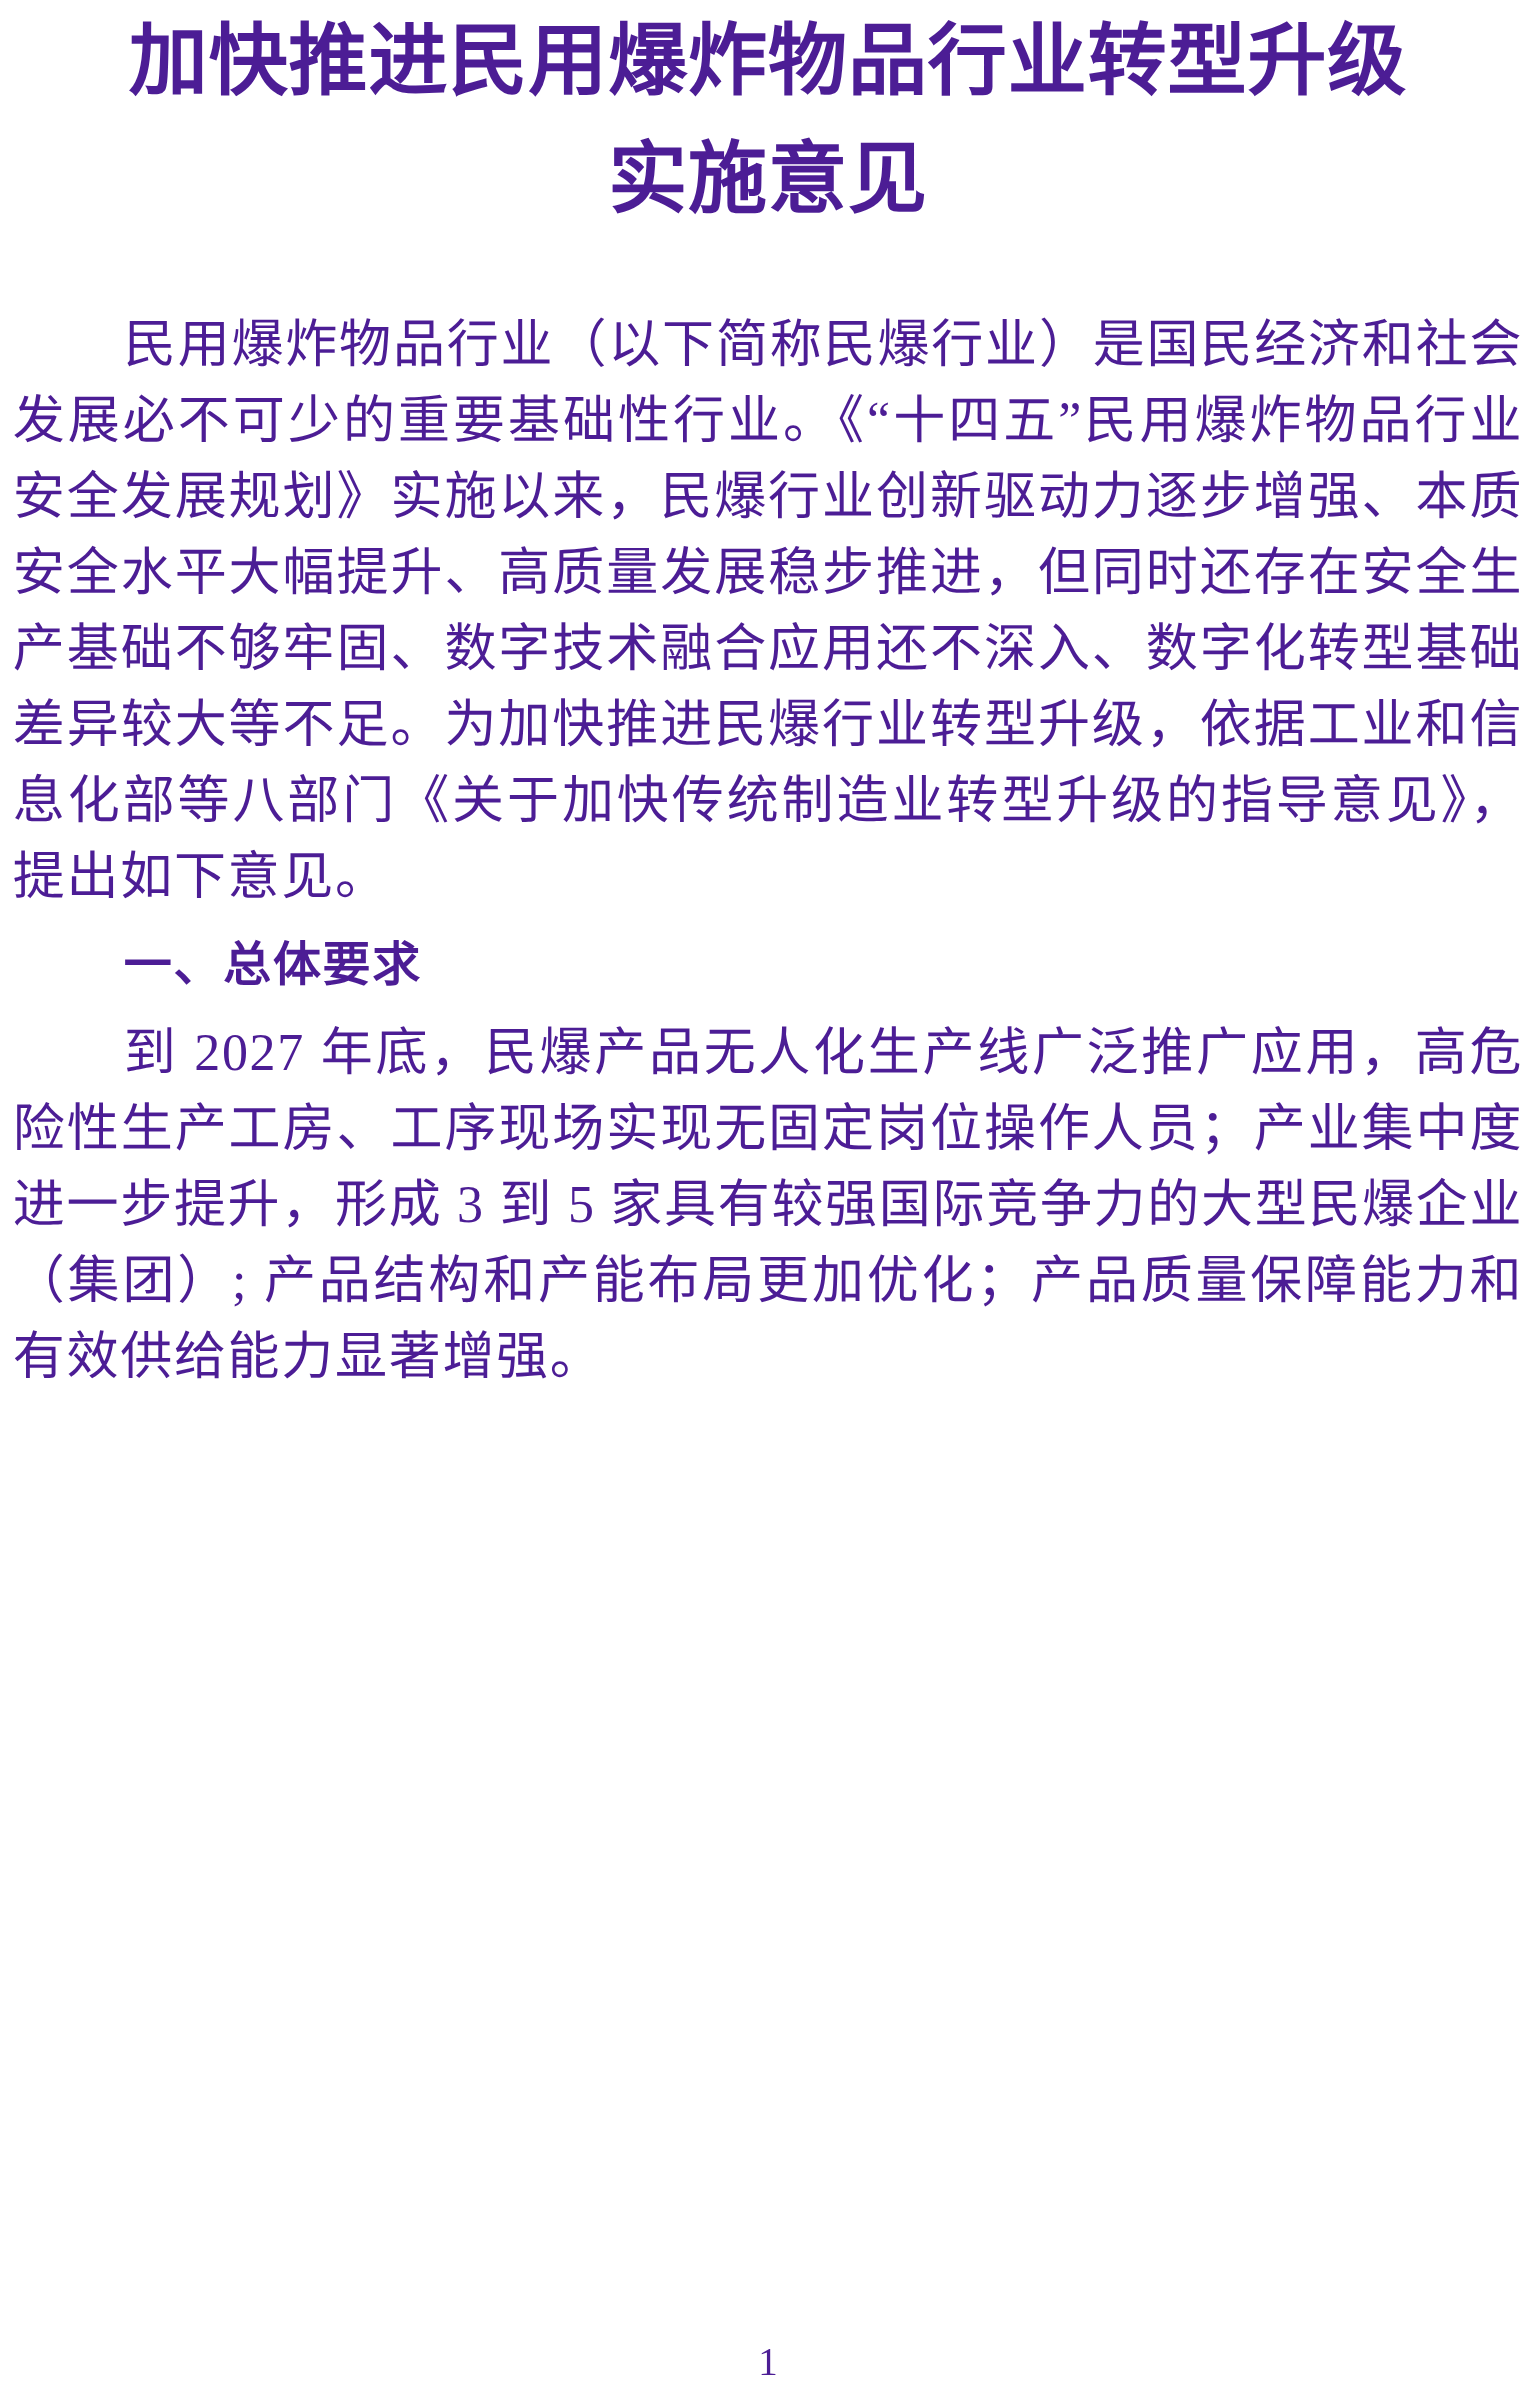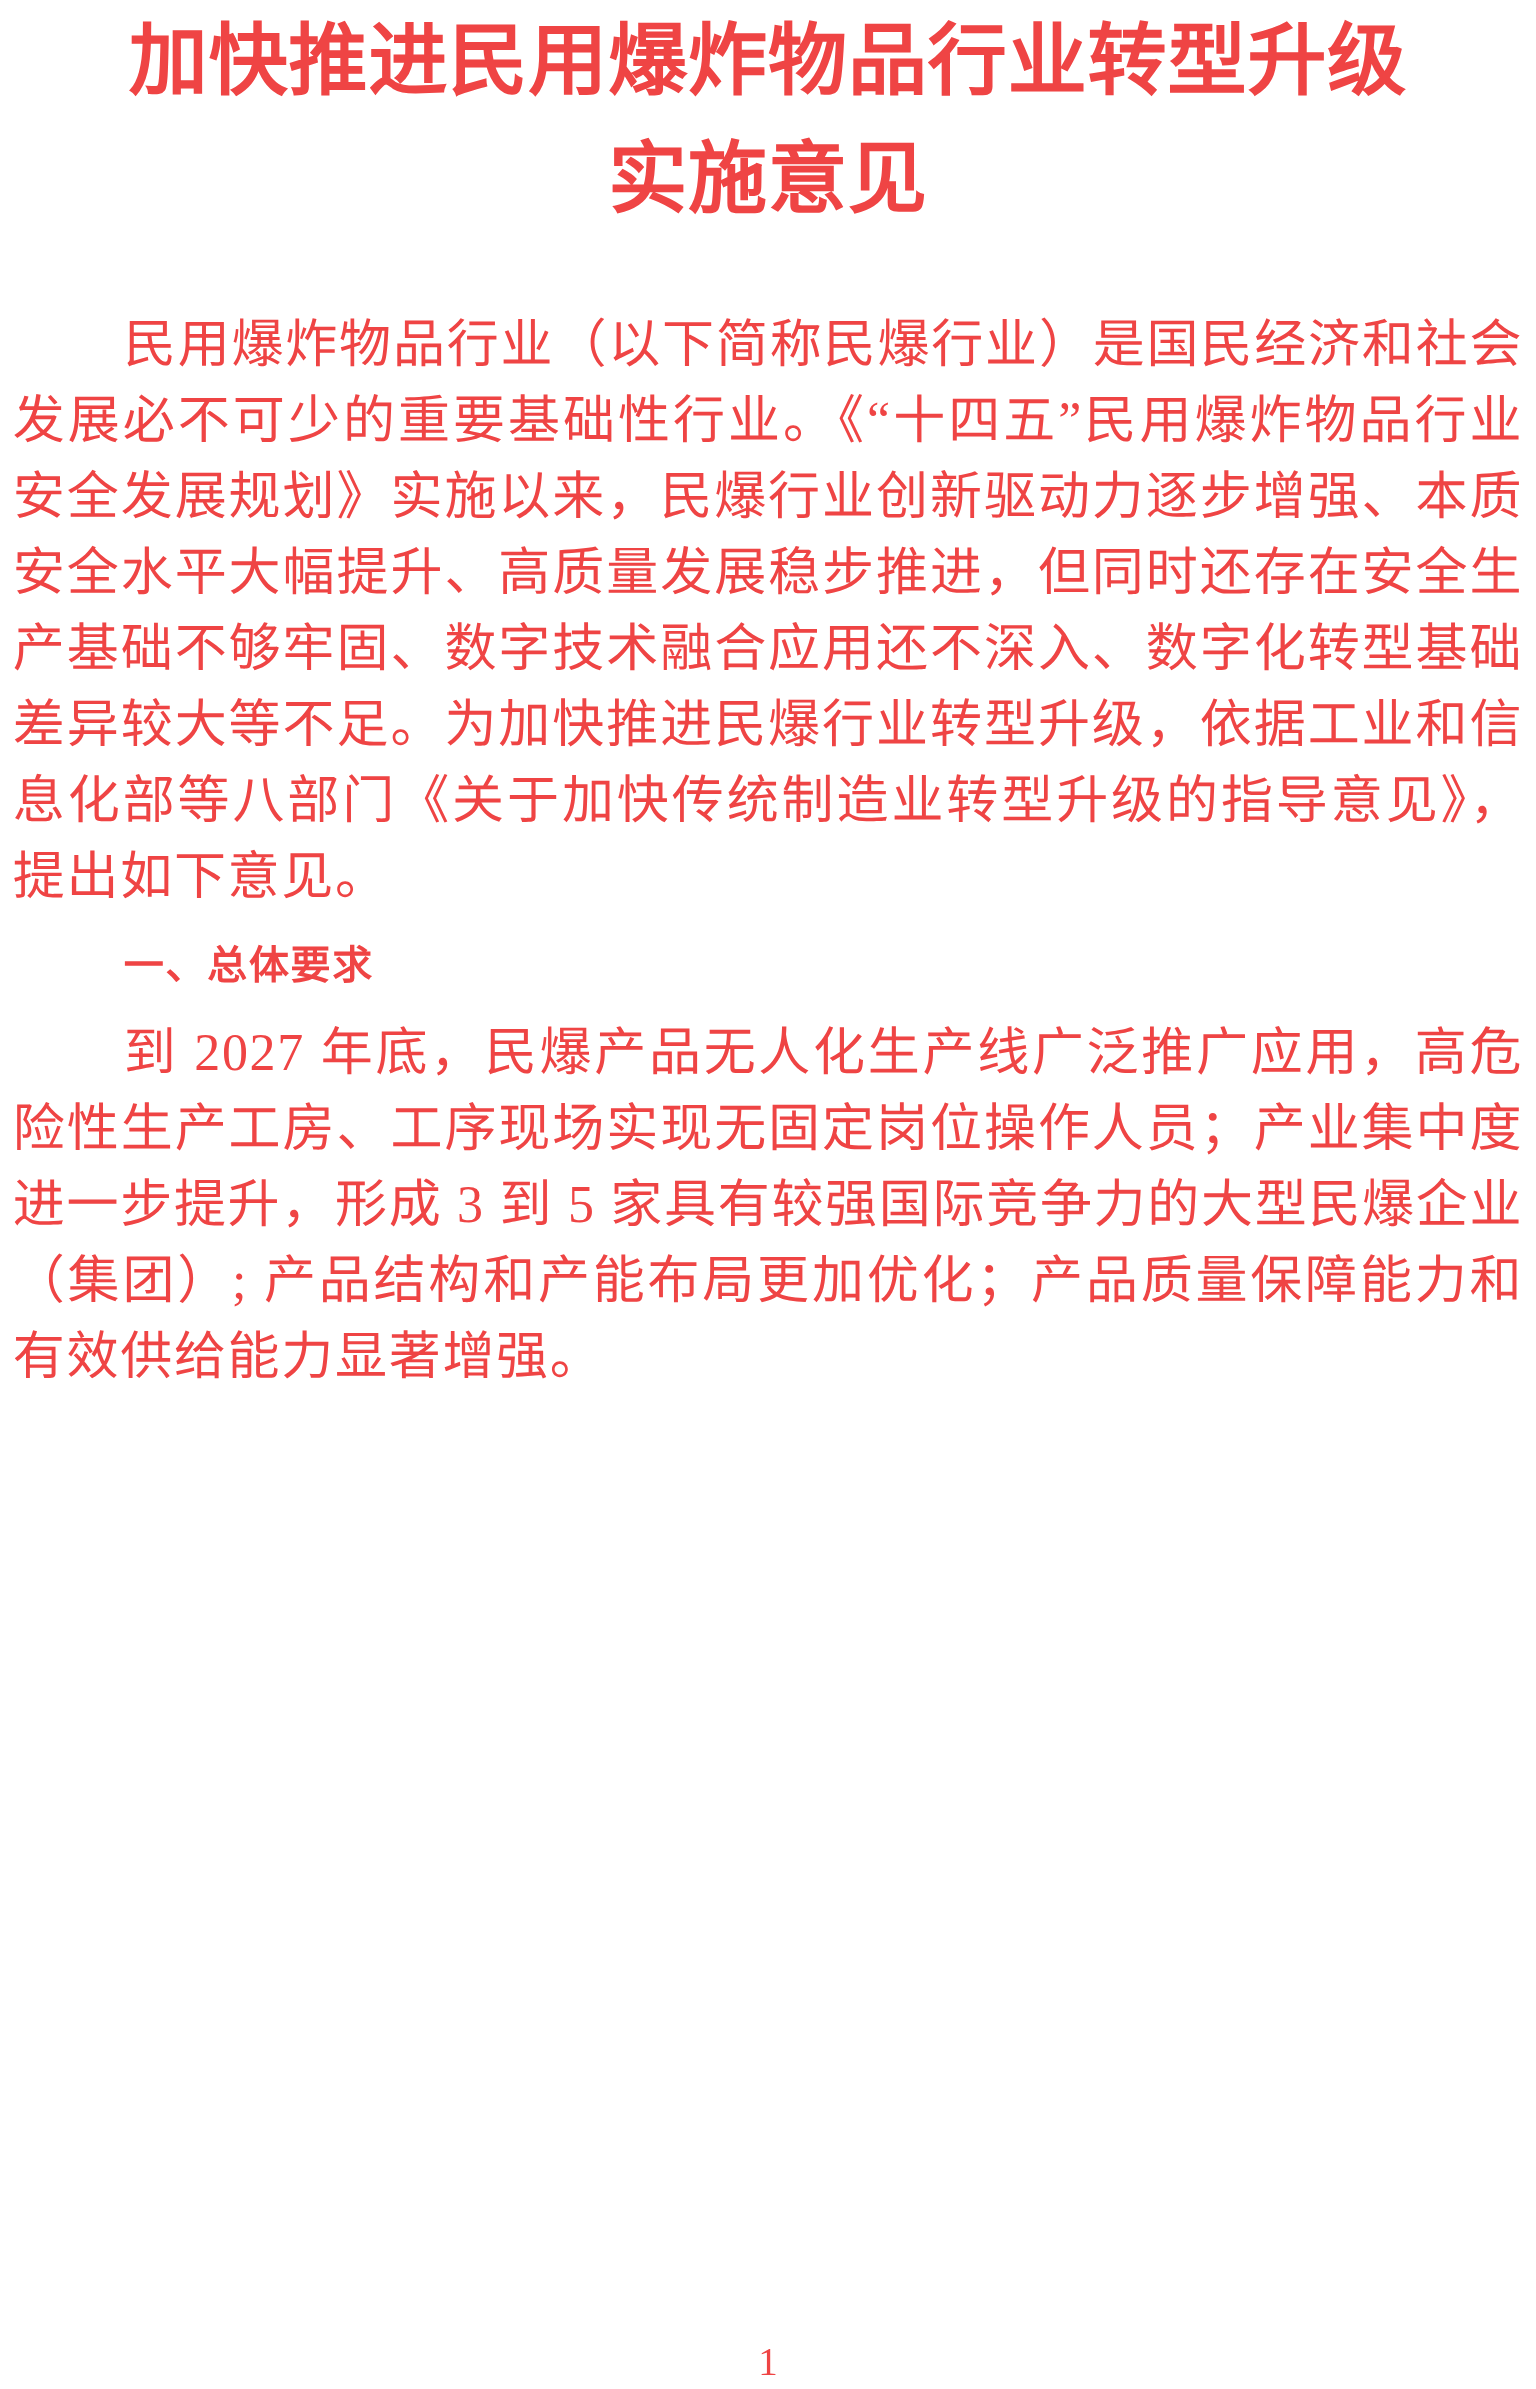--- a/index.html
+++ b/index.html
@@ -7,21 +7,21 @@
     margin: 0;
     padding: 0;
     background: #ffffff;
   }
   .doc {
     position: relative;
     width: 1536px;
     height: 2389px;
     margin: 0 auto;
     background: #ffffff;
-    color: #ef4444;
+    color: #4c1d95;
     box-sizing: border-box;
     padding: 3.4px 12.8px 0 12.8px;
     overflow: hidden;
     font-family: "Liberation Serif", "DejaVu Serif", serif;
   }
   .doc-title {
     margin: 0;
     padding: 0;
     text-align: center;
     font-weight: bold;
@@ -41,26 +41,26 @@
     text-align: justify;
     text-justify: inter-character;
     text-indent: 111px;
     font-family: "Liberation Serif", "DejaVu Serif", serif;
   }
   .body-para.first {
     margin-top: 68px;
   }
   .section-heading {
     margin: 0;
-    font-size: 40px;
+    font-size: 48px;
     line-height: 100px;
     letter-spacing: 1.7px;
     text-indent: 111px;
     font-weight: bold;
-    font-family: Liberation Sans, sans-serif;
+    font-family: Liberation Serif, serif;
   }
   .page-number {
     position: absolute;
     left: 0;
     bottom: 5.1px;
     width: 100%;
     text-align: center;
     font-size: 39px;
     line-height: 44px;
     font-family: "Liberation Serif", "DejaVu Serif", serif;

